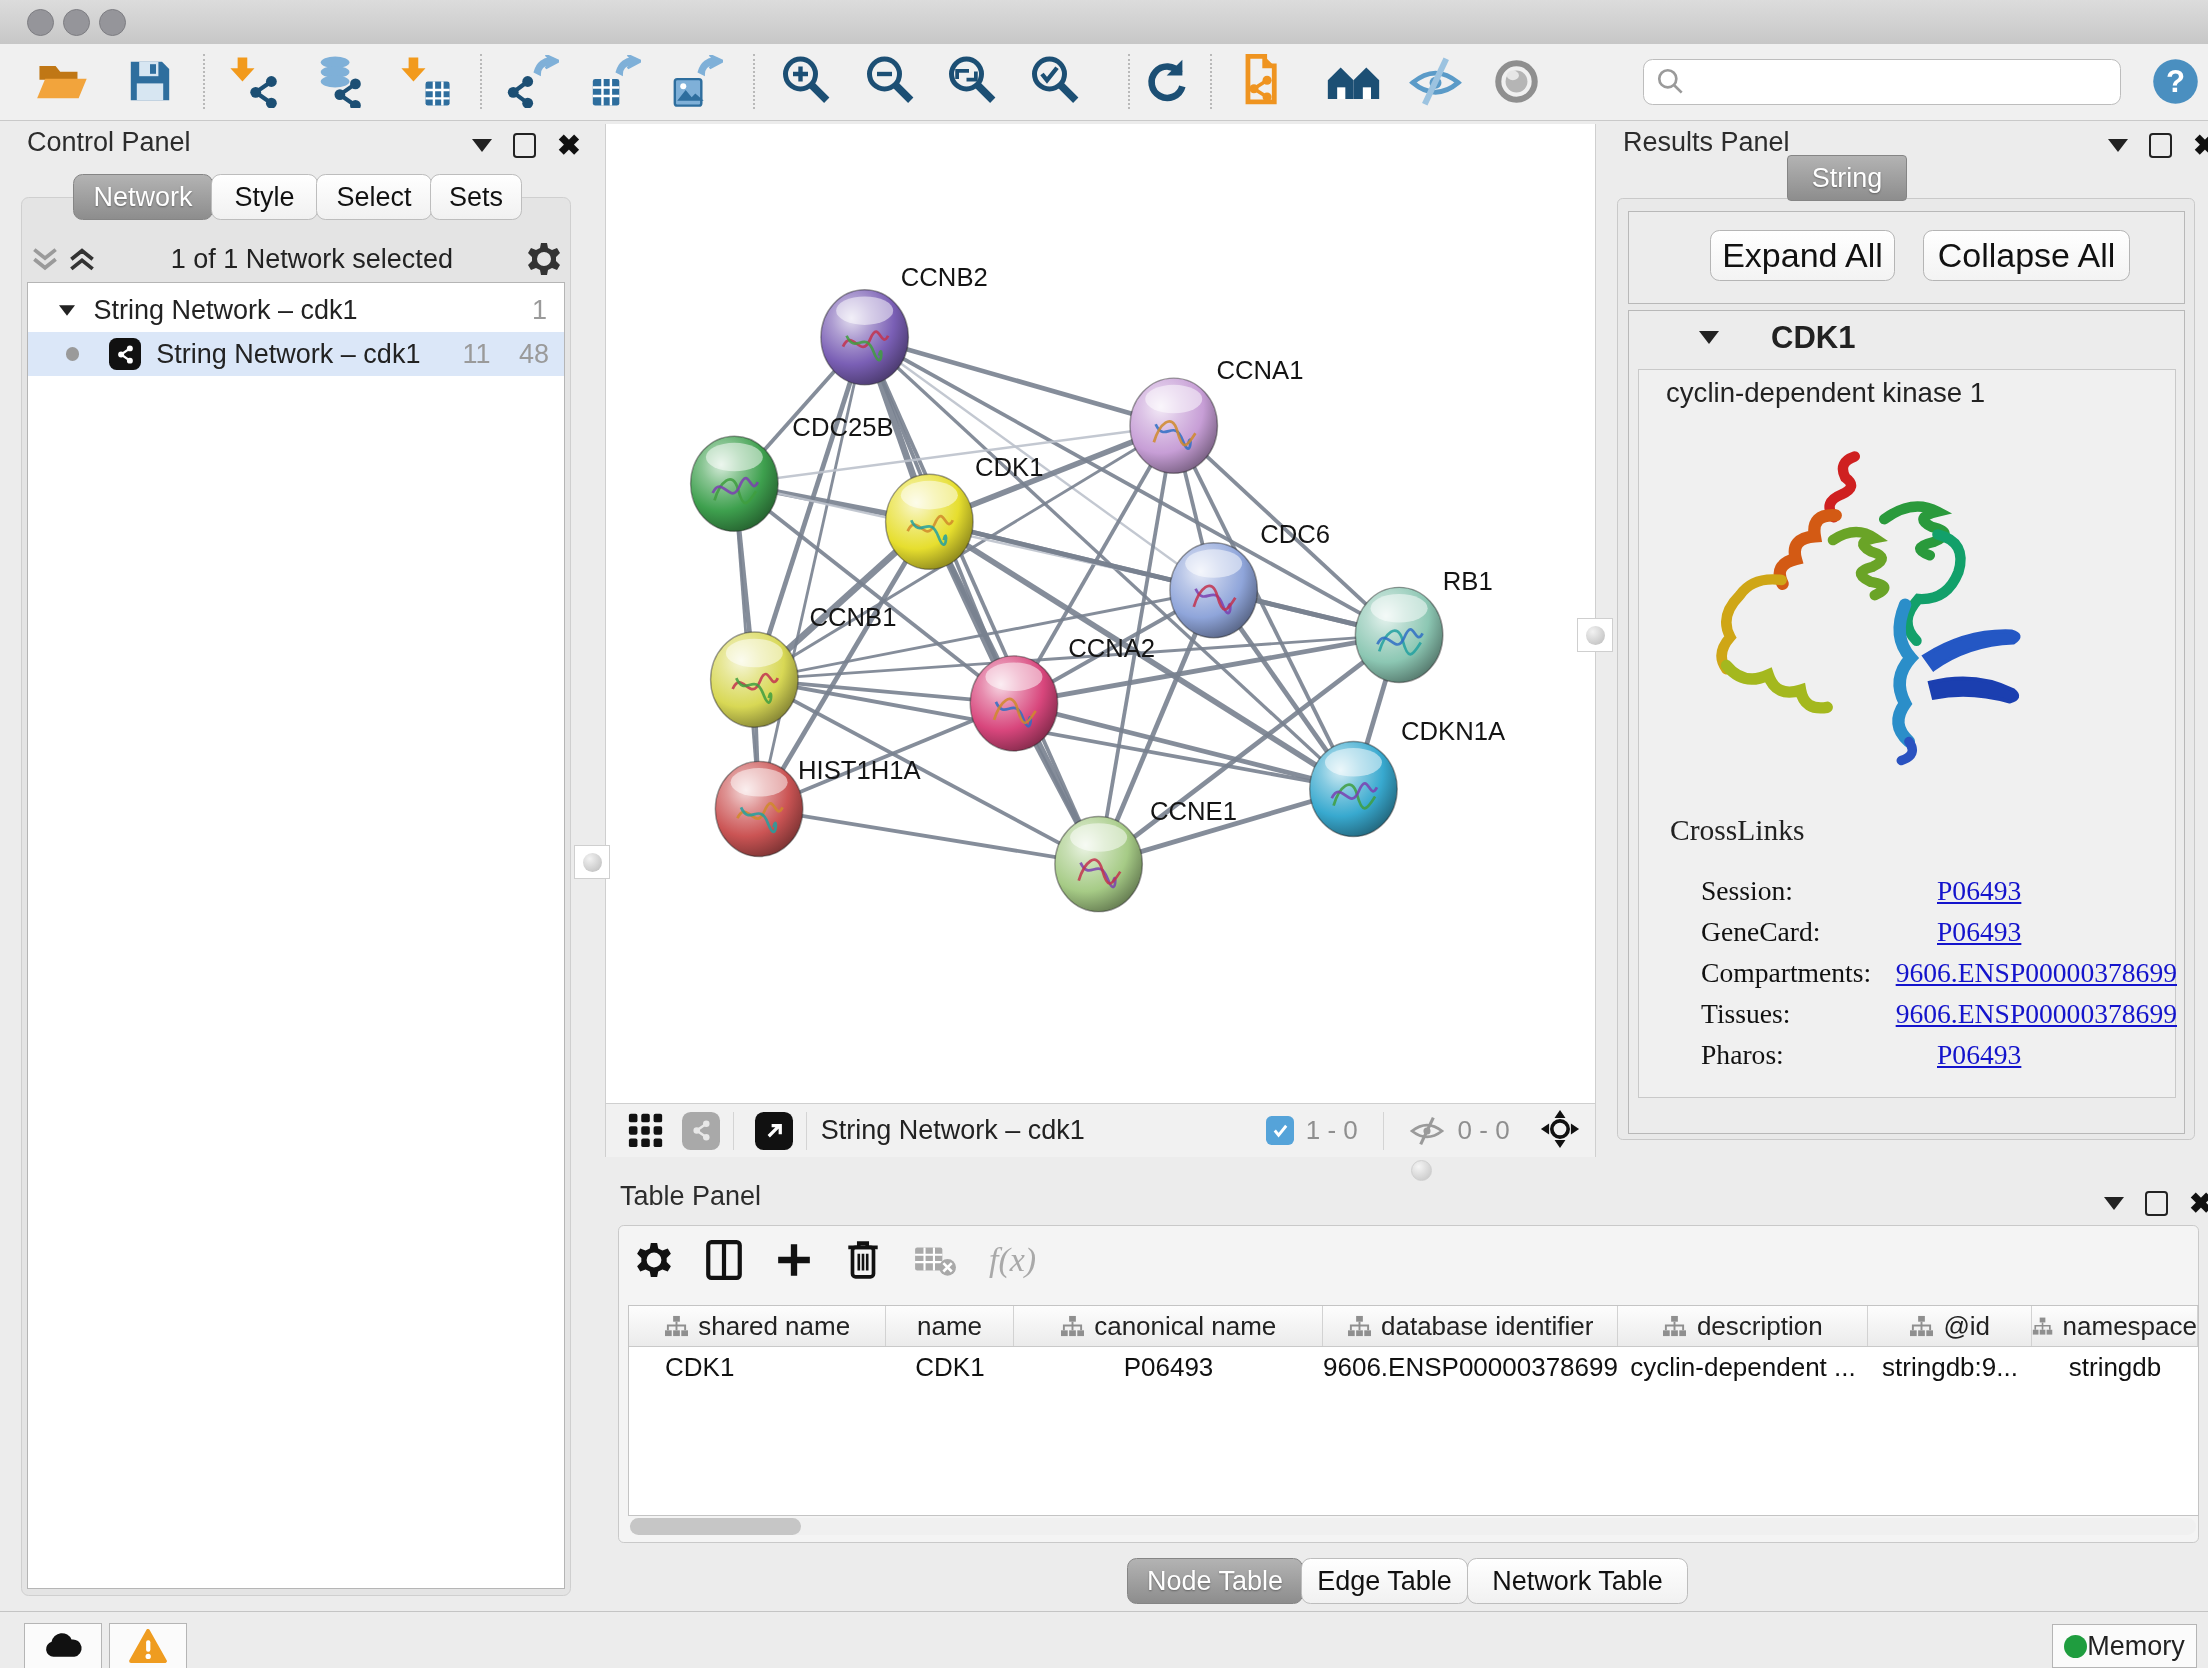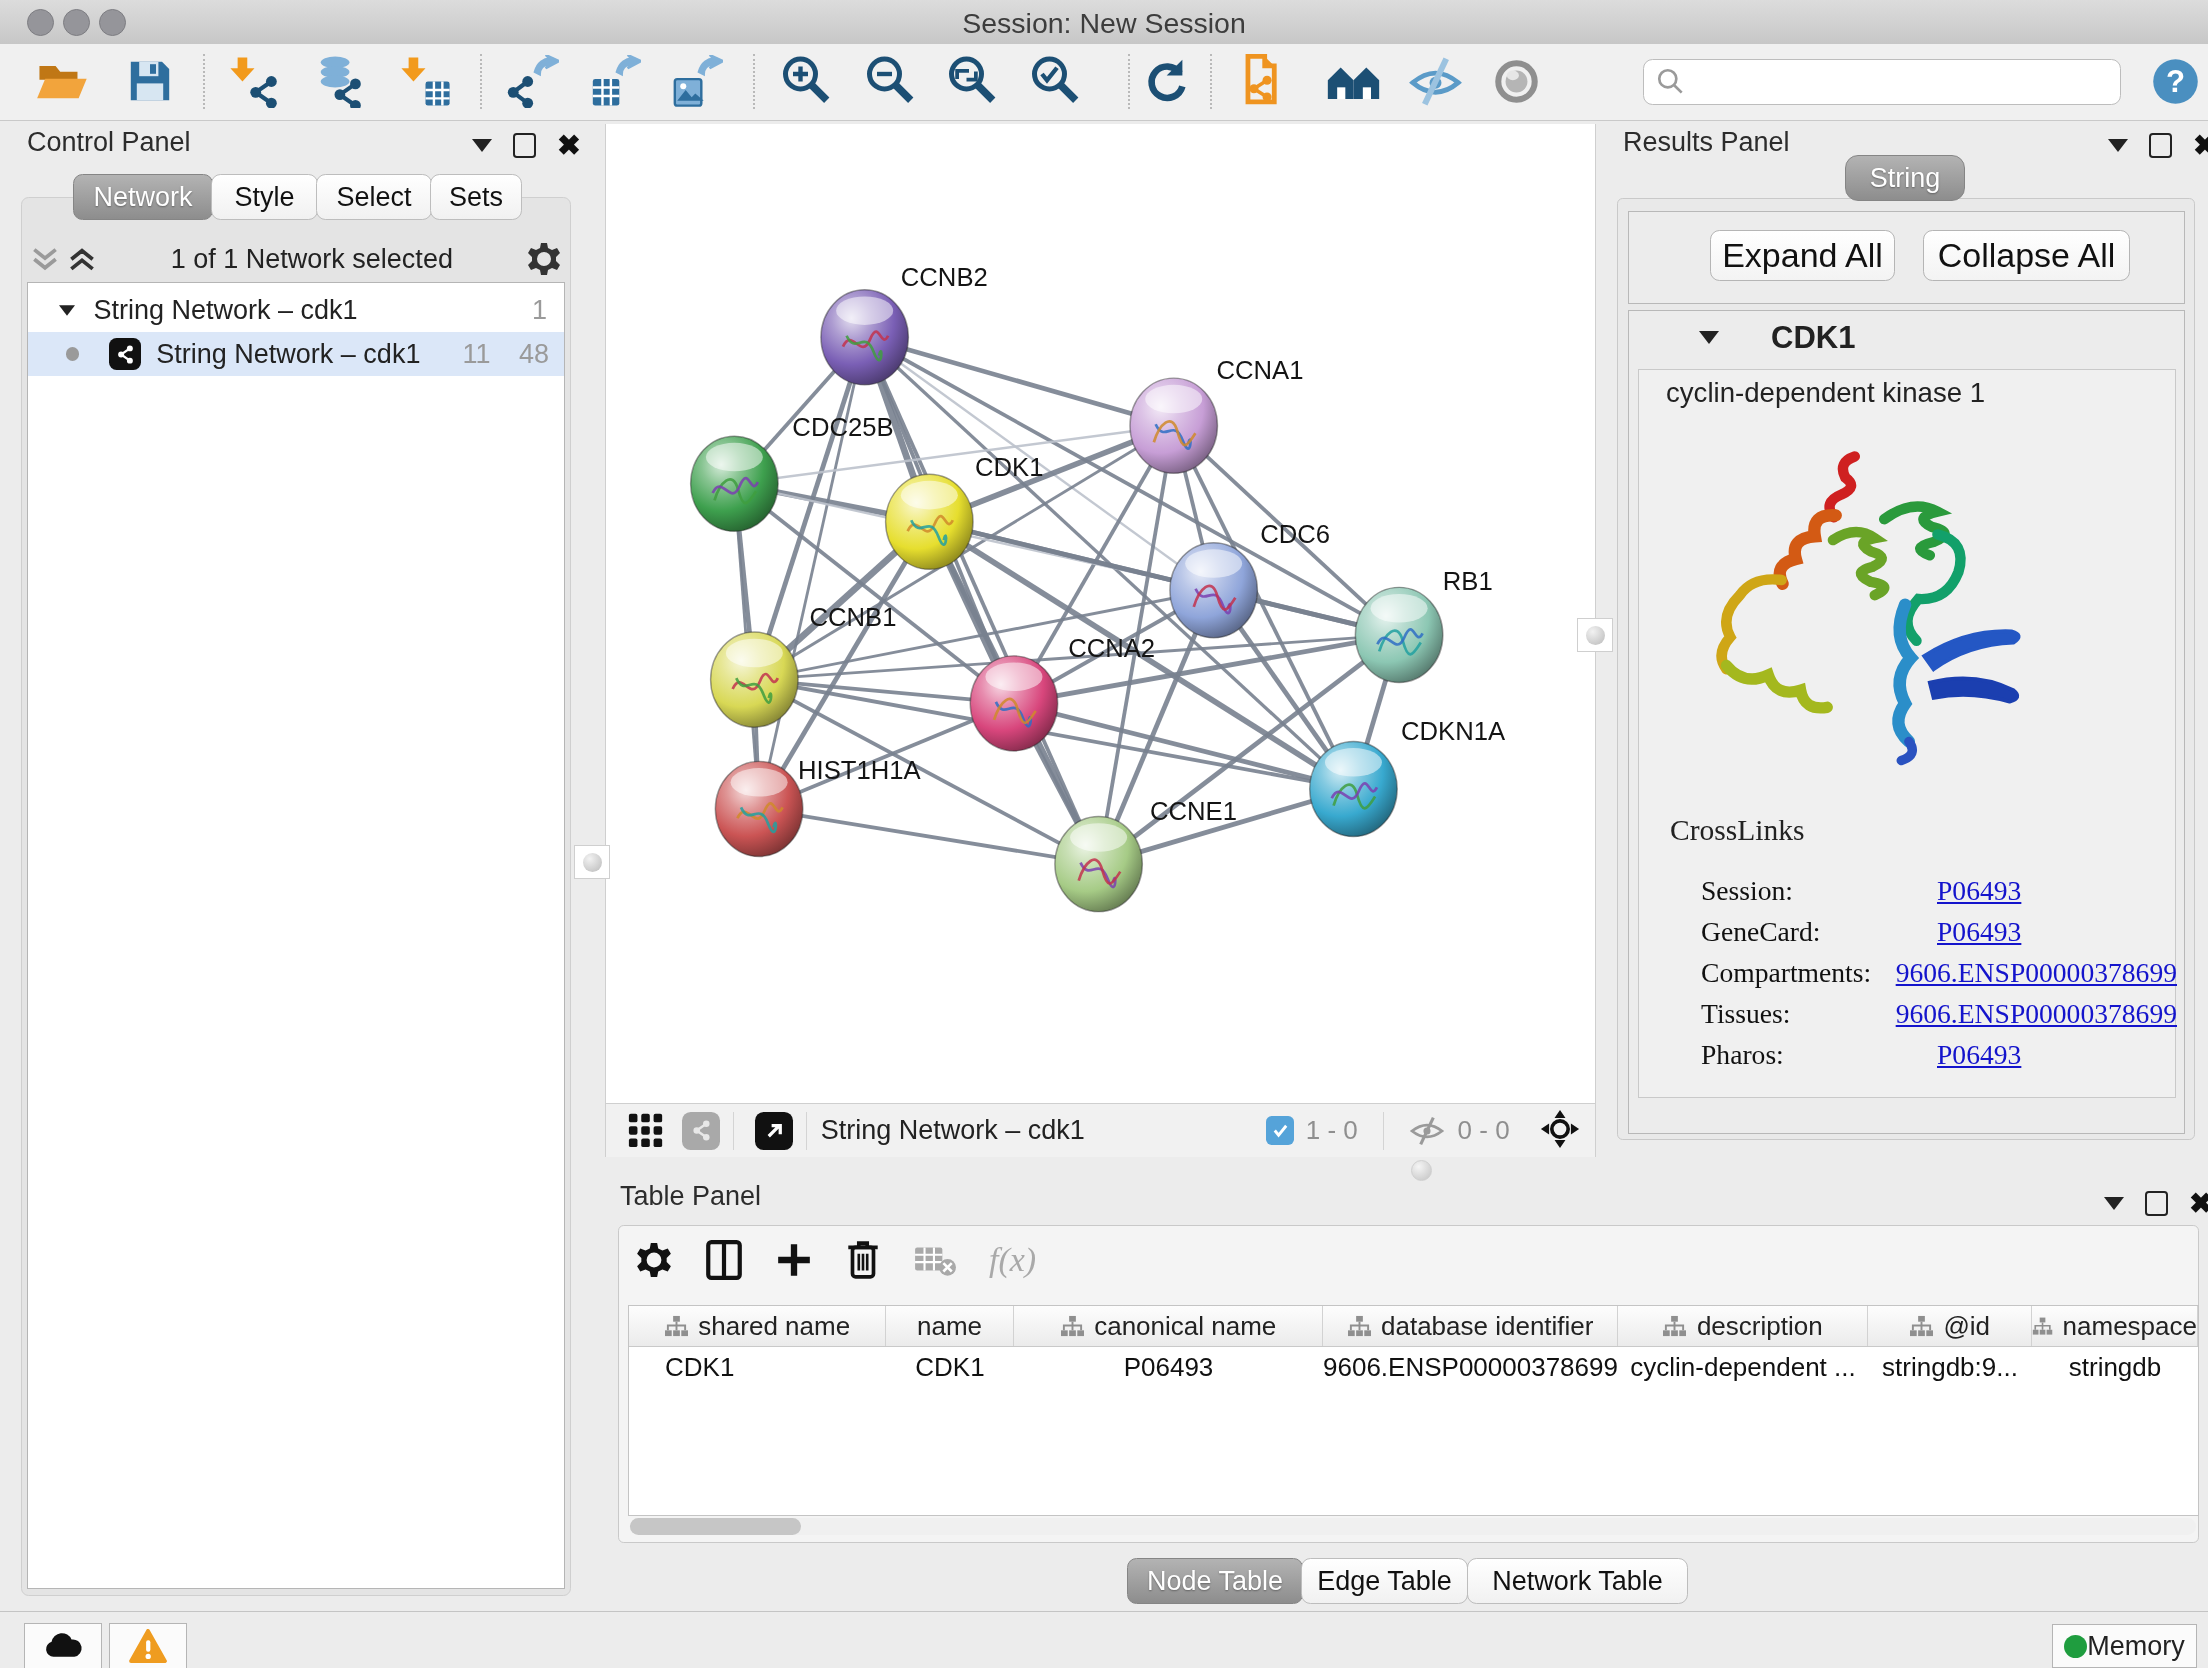--- a/index.html
+++ b/index.html
@@ -80,21 +80,20 @@
 </style>
 </head>
 <body>
 
 <div id="app">
 
   <div class="abs titlebar">
     <div class="abs tl" style="left:27px"></div>
     <div class="abs tl" style="left:63px"></div>
     <div class="abs tl" style="left:99px"></div>
-    <div class="abs wintitle">Session: New Session</div>
   </div>
 
   <div class="abs toolbar">
     <span class="tbi" style="left:36px">
       <svg width="53" height="48" viewBox="0 0 46 40">
           <path d="M3 7h14l4 5h15v7H3z" fill="#c07715"></path>
           <path d="M8 18h36l-7 17H1z" fill="#f2a43c"></path>
         </svg>
     </span>
     <span class="tbi" style="left:126px">
@@ -571,21 +570,21 @@
     </div>
   <div class="abs" style="left:1411px;top:1160px;width:19px;height:19px;border-radius:50%;background:radial-gradient(circle at 35% 30%,#f5f5f5,#c2c2c2);border:1px solid #cfcfcf"></div>
 
   <div class="abs ph-title" style="left:1623px;top:127px">Results Panel</div>
   <div class="abs ph-ctrl" style="left:2108px;top:133px">
     <span class="tri"></span>
     <span class="floatbox"></span>
     <span class="closex">✖</span>
   </div>
   <div class="abs rp-outer"></div>
-  <div class="abs tabbtn sel" style="left:1845px;top:155px;width:118px;border-radius:13px">String</div>
+  <div class="abs tabbtn sel" style="left:1787px;top:155px;width:118px;border-radius:4px">String</div>
 
   <div class="abs rp-btnbox"></div>
   <div class="rbtn" style="left:1710px;top:230px;width:183px">Expand All</div>
   <div class="rbtn" style="left:1923px;top:230px;width:205px">Collapse All</div>
 
   <div class="abs rp-section"></div>
   <span class="abs tri" style="left:1699px;top:331px"></span>
   <div class="abs" style="left:1771px;top:320px;font-size:31px;font-weight:bold">CDK1</div>
 
   <div class="abs rp-inner"></div>

